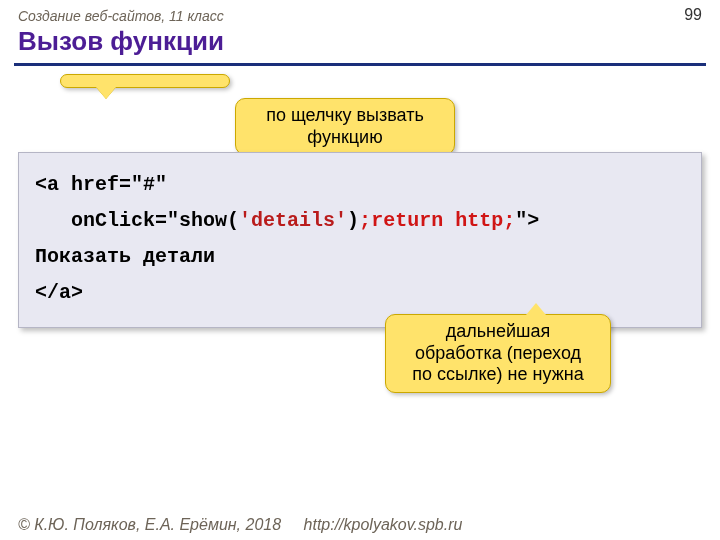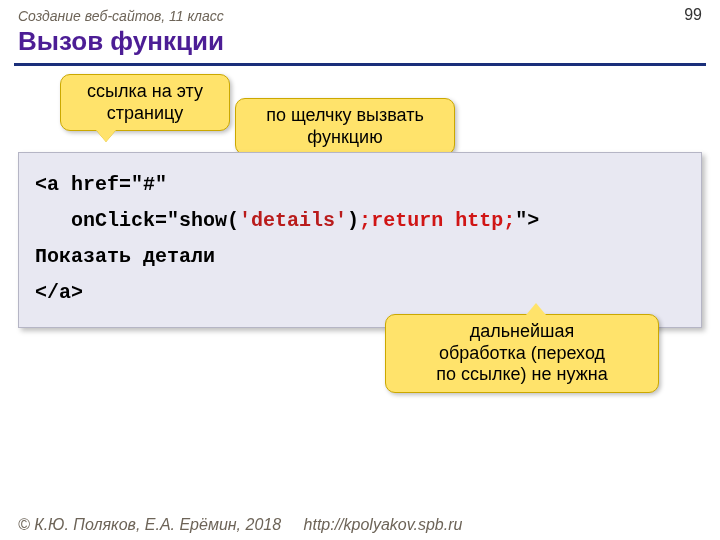--- a/index.html
+++ b/index.html
@@ -123,37 +123,35 @@
   <span>Создание веб-сайтов, 11 класс</span>
   <span class="page-num">99</span>
 </div>
 
 <div class="title">Вызов функции</div>
 <hr class="title-rule">
 
 <div class="content">
 
   <div class="callout" style="left:60px; top:8px; width:170px;">
-    <span style="white-space:pre-line;">ссылка на эту
-страницу</span>
     <span class="tail tail-down" style="left:35px;"></span>
   </div>
 
   <div class="callout" style="left:235px; top:32px; width:220px;">
     <span style="white-space:pre-line;">по щелчку вызвать
 функцию</span>
     <span class="tail tail-down" style="left:65px;"></span>
   </div>
 
   <div class="codebox"><span>&lt;a href="#"</span>
 <span>   onClick="</span><span class="tok-green">show</span><span>(</span><span class="tok-blue">'details'</span><span>)</span><span class="tok-red">;</span><span class="tok-red">return http</span><span class="tok-red">;</span><span>"&gt;</span>
 <span>Показать детали</span>
 <span>&lt;/a&gt;</span></div>
 
-  <div class="callout" style="left:385px; top:248px; width:274px;">
+  <div class="callout" style="left:385px; top:248px; width:226px;">
     <span style="white-space:pre-line;">дальнейшая
 обработка (переход
 по ссылке) не нужна</span>
     <span class="tail tail-up" style="left:140px;"></span>
   </div>
 
 </div>
 
 <div class="footer">
   <span>© К.Ю. Поляков, Е.А. Ерёмин, 2018</span>

